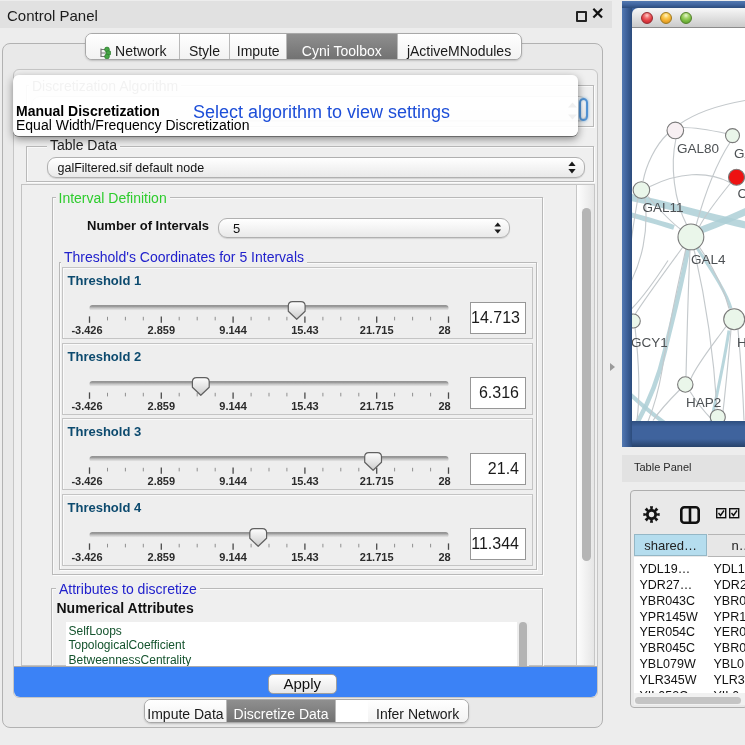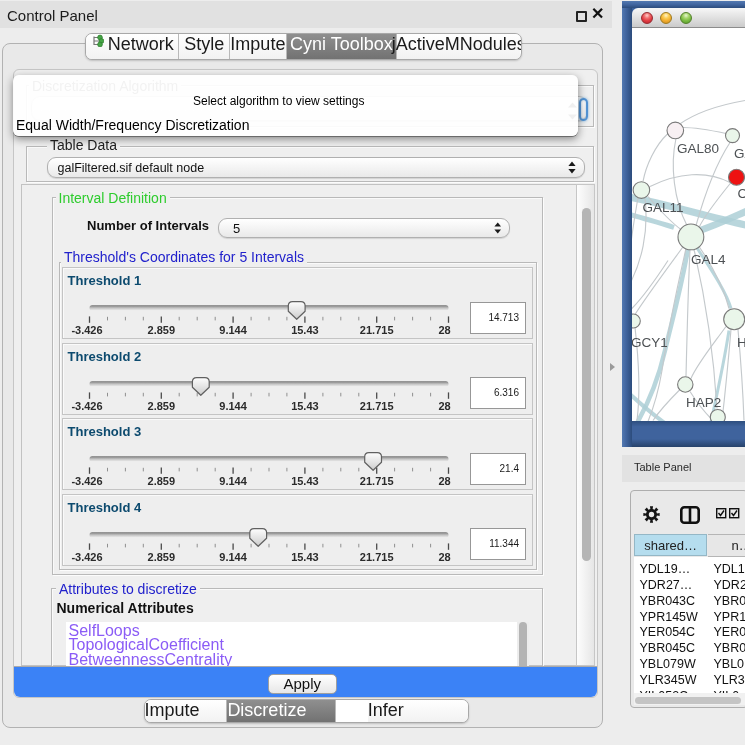--- a/index.html
+++ b/index.html
@@ -5,35 +5,35 @@
 html,body { width:745px; height:745px; font-family:"Liberation Sans", sans-serif; background:#ededed; overflow:hidden; }
 .abs { position:absolute; }
 #titlebar { position:absolute; left:0; top:1px; width:612px; height:27px; background:#e1e1e1; }
 #titlebar .t { position:absolute; left:7px; top:6px; font-size:15px; color:#1c1c1c; }
 #btn-float { position:absolute; left:576px; top:11px; width:11px; height:11px; border:2px solid #222; border-radius:1px; }
 #btn-close { position:absolute; left:591px; top:4px; font-size:16px; font-weight:bold; color:#111; }
 #tabpane { position:absolute; left:2px; top:43px; width:601px; height:685px; background:#e9e9e9; border:1px solid #b2b2b2; border-radius:8px; }
 .tabs { position:absolute; display:flex; background:#fff; border:1px solid #a8a8a8; border-radius:7px; overflow:hidden; box-shadow:0 1px 2px rgba(0,0,0,0.18); }
 #toptabs { left:85px; top:33px; width:436.5px; height:26.5px; }
 #bottabs { left:143.5px; top:698.5px; width:325px; height:24.5px; }
-.tab { display:flex; align-items:flex-start; justify-content:center; font-size:18px; color:#1a1a1a; background:linear-gradient(#ffffff,#f2f2f2); border-right:1px solid #b9b9b9; }
+.tab { display:flex; align-items:flex-end; justify-content:center; font-size:14px; color:#1a1a1a; background:linear-gradient(#ffffff,#f2f2f2); border-right:1px solid #b9b9b9; }
 .tab:last-child { border-right:none; }
 .tab.sel { background:linear-gradient(#8f8f8f,#727272); color:#fff; }
 #panel { position:absolute; left:13px; top:69px; width:584.5px; height:628.5px; background:#efefef; border:1px solid #c6c6c6; border-radius:6px; }
 .group { position:absolute; border:1px solid #b9b9b9; box-shadow:1px 1px 0 rgba(255,255,255,0.8), inset 1px 1px 0 rgba(255,255,255,0.7); }
 .glabel { position:absolute; font-size:14px; background:#efefef; padding:0 3px; white-space:nowrap; }
 .combo { position:absolute; background:linear-gradient(#ffffff,#e9e9e9); border:1px solid #b0b0b0; border-radius:9px; box-shadow:0 1px 1px rgba(0,0,0,0.12); font-size:13px; color:#111; }
 .combo .arr { position:absolute; right:8px; top:0; bottom:0; display:flex; flex-direction:column; justify-content:center; line-height:0; }
 .combo .arr svg { display:block; }
 #viewport { position:absolute; left:20.9px; top:184px; width:555.5px; height:482px; background:#efefef; border:1px solid #c2c2c2; border-right:none; }
 #vscroll { position:absolute; left:576.4px; top:184px; width:18.5px; height:482px; background:linear-gradient(90deg,#fdfdfd,#e6e6e6); border:1px solid #c6c6c6; }
 #vthumb { position:absolute; left:4.5px; top:23px; width:9.5px; height:353px; border-radius:5px; background:#b5b5b5; }
 .tpanel { position:absolute; left:61.5px; width:471px; height:72px; background:#eeeeee; border:1px solid #c4c4c4; box-shadow:inset 1px 1px 0 #fafafa; }
 .ttitle { position:absolute; left:5px; top:5px; font-size:13px; font-weight:bold; color:#0c4a6e; }
-.tval { position:absolute; left:407.5px; top:33.5px; width:56px; height:32px; background:#fff; border:1px solid #979797; font-size:10px; color:#1a1a1a; text-align:right; line-height:30px; padding-right:6px; }
+.tval { position:absolute; left:407.5px; top:33.5px; width:56px; height:32px; background:#fff; border:1px solid #979797; font-size:16px; color:#1a1a1a; text-align:right; line-height:30px; padding-right:6px; }
 #applybtn { position:absolute; left:254.5px; top:7px; width:68.5px; height:19.5px; background:linear-gradient(#ffffff,#e7e7e7); border:1px solid #9f9f9f; border-radius:5px; font-size:15px; color:#111; text-align:center; line-height:18px; }
 #popup { position:absolute; left:13px; top:75px; width:565px; height:61px; background:rgba(255,255,255,0.93); border-radius:6px; box-shadow:0 1px 0 rgba(60,60,60,0.55), 0 3px 9px rgba(0,0,0,0.45); }
 #netframe { position:absolute; left:622px; top:1px; width:123px; height:446px; background:#3a5f9a; }
 #nf-left { position:absolute; left:622px; top:1px; width:10px; height:446px; background:linear-gradient(90deg,#5379b1 0%,#41659f 40%,#2c4c7c 100%); }
 #nf-top { position:absolute; left:622px; top:1px; width:123px; height:6.5px; background:linear-gradient(180deg,#5379b1 0%,#41659f 50%,#2c4c7c 100%); }
 #nf-bot { position:absolute; left:632px; top:420px; width:113px; height:27px; background:linear-gradient(180deg,#2a4a79 0%,#3f639d 25%,#3f639d 70%,#27426a 100%); }
 #nettitle { position:absolute; left:632px; top:7.5px; width:113px; height:20px; background:linear-gradient(#f7f7f7,#cbcbcb); border-bottom:1px solid #8c8c8c; border-radius:6px 0 0 0; }
 .light { position:absolute; top:4px; width:12px; height:12px; border-radius:50%; }
 #netcanvas { position:absolute; left:632px; top:27.5px; width:113px; height:393px; background:#fff; }
 #tpbar { position:absolute; left:622px; top:454.5px; width:123px; height:27px; background:#e2e2e2; }
@@ -251,21 +251,21 @@
 <path d="M 186.8,43.3 L 186.8,37.8 Q 186.8,33.6 191.0,33.6 L 199.4,33.6 Q 203.6,33.6 203.6,37.8 L 203.6,43.3 L 195.2,51.3 Z" fill="url(#thumbg)" stroke="#606060" stroke-width="1.2" stroke-linejoin="round"></path>
 </svg>
 <div class="tval">11.344</div>
   </div>
 
 
 <div class="group" style="left:50.5px;top:587.5px;width:492.5px;height:78px;border-bottom:none;"></div>
 <div class="glabel" style="left:56px;top:581px;color:#2121cc;">Attributes to discretize</div>
 <div class="abs" style="left:56.5px;top:600px;font-size:14px;font-weight:bold;color:#111;">Numerical Attributes</div>
 <div class="abs" style="left:66px;top:621.5px;width:450.5px;height:44.3px;background:#fff;overflow:hidden;">
-  <div style="position:absolute;left:2.5px;top:2px;font-size:16px;color:#8b5cf6;line-height:14.6px;">SelfLoops<br>TopologicalCoefficient<br>BetweennessCentrality</div>
+  <div style="position:absolute;left:2.5px;top:2px;font-size:12px;color:#14532d;line-height:14.6px;">SelfLoops<br>TopologicalCoefficient<br>BetweennessCentrality</div>
 </div>
 <div class="abs" style="left:516.5px;top:621.5px;width:12px;height:44.3px;background:#ededed;overflow:hidden;">
   <div style="position:absolute;left:2.5px;top:0.5px;width:8px;height:60px;background:#b4b4b4;border-radius:4px;"></div>
 </div>
 
 
 <div class="abs" style="left:13.5px;top:666px;width:583.5px;height:31px;background:#3b82f6;border-top:1px solid #ababab;border-radius:0 0 6px 6px;">
   <div id="applybtn" style="position:absolute;">Apply</div>
 </div>
 
@@ -286,21 +286,22 @@
         <circle cx="9" cy="10.5" r="2.4" fill="#46a546" stroke="#2c7a2c" stroke-width="0.7"></circle>
       </svg>Network</div>
   <div class="tab" style="width:51px;">Style</div>
   <div class="tab" style="width:57px;">Impute</div>
   <div class="tab sel" style="width:111px;">Cyni Toolbox</div>
   <div class="tab" style="width:123.5px;">jActiveMNodules</div>
 </div>
 
 
 <div id="popup">
-  <div class="abs" style="left:180px;top:19px;font-size:12px;color:#000000;">Select algorithm to view settings</div>
+  <div class="abs" style="left:180px;top:27px;font-size:18px;color:#1d4ed8;">Select algorithm to view settings</div>
+  <div class="abs" style="left:3px;top:27.5px;font-size:14px;font-weight:bold;color:#000;">Manual Discretization</div>
   <div class="abs" style="left:3px;top:42px;font-size:14px;color:#000;">Equal Width/Frequency Discretization</div>
 </div>
 
 
 <svg class="abs" style="left:607px;top:362px;" width="10" height="10">
     <path d="M3,1 L8,5 L3,9 Z" fill="#9a9a9a"></path>
   </svg>
 
 
 <div id="netframe"></div><div id="nf-left"></div><div id="nf-top"></div><div id="nf-bot"></div>

